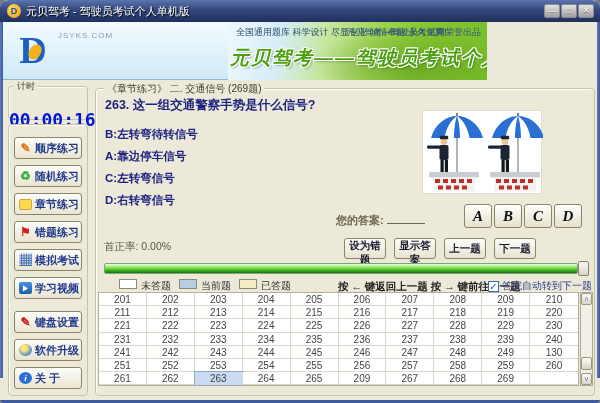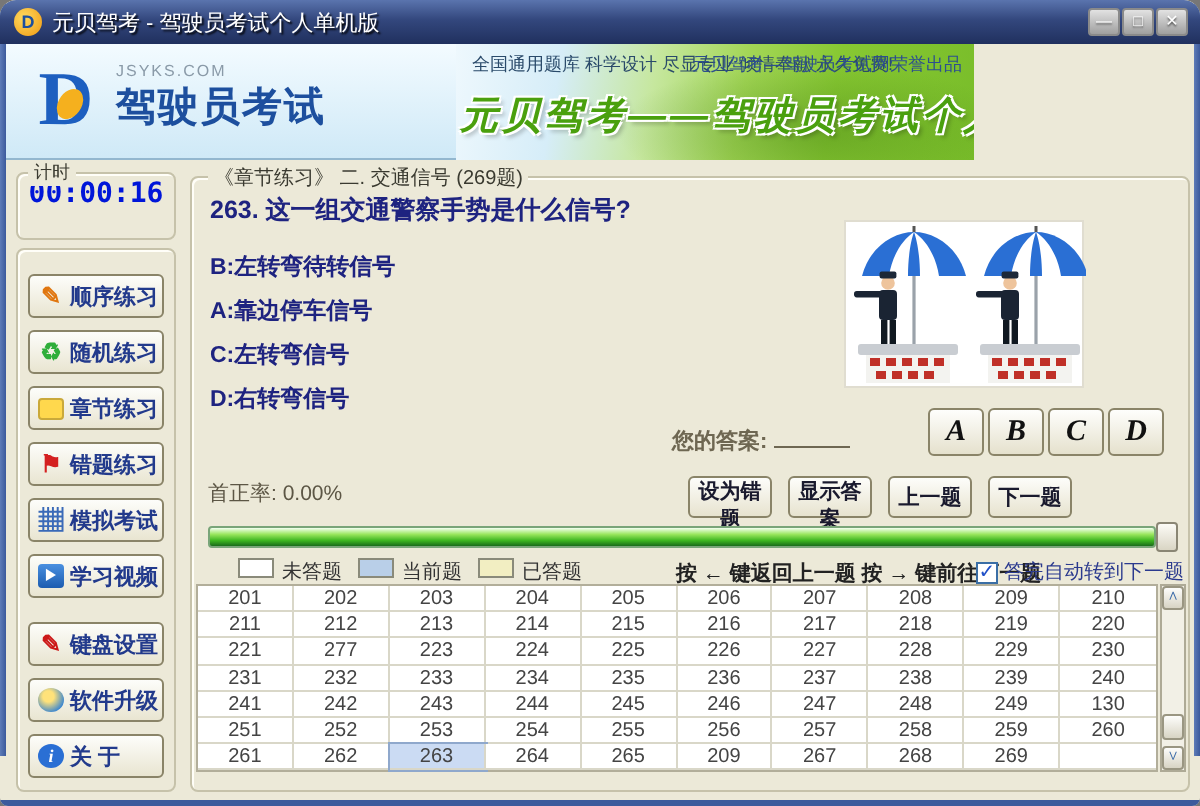--- a/index.html
+++ b/index.html
@@ -54,22 +54,22 @@
   .bodybg { position:absolute; left:3px; top:80px; width:594px; height:320px; background:#ece9d8; }
 
   
   .gbox { position:absolute; border:1px solid #c6c2aa; border-radius:4px;
     box-shadow:inset 1px 1px 0 #fffef8; }
   .gbox-label { position:absolute; top:-7px; left:8px; background:#ece9d8; padding:0 3px;
     font-size:10px; color:#3a3a30; white-space:nowrap; }
 
   .timer-box { left:8px; top:86px; width:80px; height:34px; }
   .timer-box .gbox-label { left:5px; font-size:9px; }
-  .timer-val { margin-top:2px; text-align:center; font-family:"DejaVu Sans Mono",monospace;
-    font-size:14px; font-weight:bold; color:#0016d9; letter-spacing:0; }
+  .timer-val { margin-top:22px; text-align:center; font-family:"DejaVu Sans Mono",monospace;
+    font-size:18px; font-weight:bold; color:#0016d9; letter-spacing:0; }
 
   .nav-box { left:8px; top:124px; width:80px; height:272px; padding-top:12px; }
 
   .side-btn { display:flex; align-items:center; gap:3px; width:68px; height:22px;
     margin:0 auto 6px auto; padding-left:4px; border:1px solid #8a8468; border-radius:3px;
     background:linear-gradient(180deg,#fdfdfa,#e9e5d1); font-size:11px; font-weight:bold;
     color:#223a8c; cursor:pointer; font-family:inherit; }
   .side-btn.tool-first { margin-top:12px; }
   .ico { width:13px; height:13px; display:inline-flex; align-items:center; justify-content:center;
     font-size:12px; line-height:13px; flex:0 0 13px; }
@@ -151,21 +151,20 @@
     <div class="win-btn close">✕</div>
   </div>
 
   <div class="header">
     <div class="d-logo">
       <span>D</span>
       <span class="swoosh"></span>
     </div>
     <div class="logo-text">
       <div class="logo-site">JSYKS.COM</div>
-      <div class="logo-name">驾驶员考试</div>
     </div>
     <div class="banner">
       <div class="tagline">全国通用题库 科学设计 尽显专业 倾情奉献 永久免费!</div>
       <div class="publisher">元贝驾考—驾驶员考试网荣誉出品</div>
       <div class="headline">元贝驾考——驾驶员考试个人单机版</div>
     </div>
   </div>
 
   <div class="bodybg"></div>
 
@@ -310,21 +309,21 @@
         <div class="numcell">212</div>
         <div class="numcell">213</div>
         <div class="numcell">214</div>
         <div class="numcell">215</div>
         <div class="numcell">216</div>
         <div class="numcell">217</div>
         <div class="numcell">218</div>
         <div class="numcell">219</div>
         <div class="numcell">220</div>
         <div class="numcell">221</div>
-        <div class="numcell">277</div>
+        <div class="numcell">222</div>
         <div class="numcell">223</div>
         <div class="numcell">224</div>
         <div class="numcell">225</div>
         <div class="numcell">226</div>
         <div class="numcell">227</div>
         <div class="numcell">228</div>
         <div class="numcell">229</div>
         <div class="numcell">230</div>
         <div class="numcell">231</div>
         <div class="numcell">232</div>

